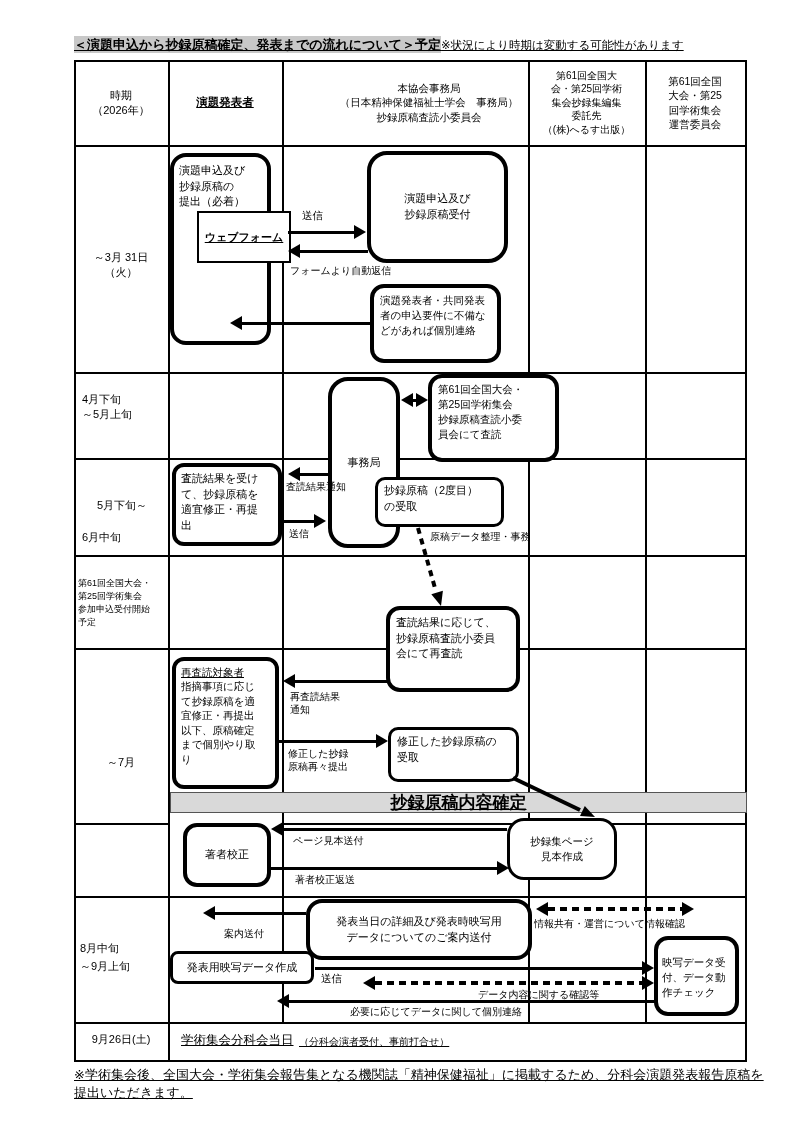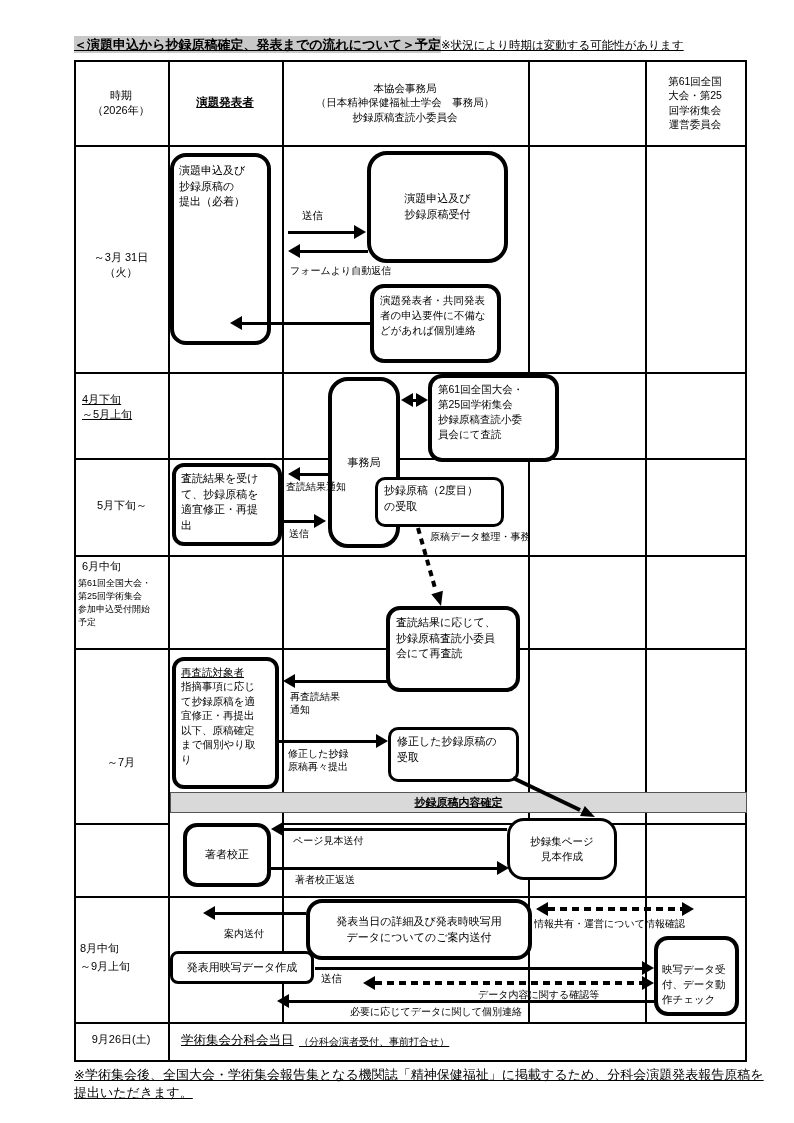--- a/index.html
+++ b/index.html
@@ -54,46 +54,52 @@
   <div class="vl" style="left:74px;top:60px;height:1002px;"></div>
   <div class="vl" style="left:168px;top:60px;height:1000px;"></div>
   <div class="vl" style="left:282px;top:60px;height:962px;"></div>
   <div class="vl" style="left:528px;top:60px;height:962px;"></div>
   <div class="vl" style="left:645px;top:60px;height:962px;"></div>
   <div class="vl" style="left:745px;top:60px;height:1002px;"></div>
 
   <div class="hdr pre" style="left:76px;top:60px;width:90px;height:85px;">時期
 （2026年）</div>
   <div class="hdr b u" style="left:170px;top:60px;width:110px;height:85px;font-size:11.5px;">演題発表者</div>
-  <div class="hdr pre" style="left:284px;top:60px;width:242px;height:85px;font-size:10.5px;">本協会事務局
+  <div class="hdr pre" style="left:284px;top:60px;width:242px;height:85px;font-size:10.5px;padding-left:24px;">本協会事務局
 （日本精神保健福祉士学会　事務局）
 抄録原稿査読小委員会</div>
+  <div class="hdr pre" style="left:530px;top:60px;width:113px;height:85px;font-size:10px;">第61回全国大
+会・第25回学術
+集会抄録集編集
+委託先
+（(株)へるす出版）</div>
   <div class="hdr pre" style="left:647px;top:60px;width:96px;height:85px;font-size:10.5px;">第61回全国
 大会・第25
 回学術集会
 運営委員会</div>
 
   <div class="per pre" style="left:76px;top:250px;width:90px;text-align:center;">～3月 31日
 （火）</div>
-  <div class="per pre" style="left:82px;top:392px;width:86px;text-decoration:underline;">4月下旬
+  <div class="per pre" style="left:82px;top:392px;width:86px;">4月下旬
 ～5月上旬</div>
   <div class="per" style="left:78px;top:498px;width:88px;text-align:center;">5月下旬～</div>
-  <div class="per" style="left:82px;top:559px;">6月中旬</div>
+  <div class="per" style="left:82px;top:530px;">6月中旬</div>
   <div class="per pre" style="left:78px;top:577px;width:90px;font-size:9px;line-height:1.45;">第61回全国大会・
 第25回学術集会
 参加申込受付開始
 予定</div>
   <div class="per" style="left:76px;top:755px;width:90px;text-align:center;">～7月</div>
   <div class="per pre" style="left:80px;top:940px;width:88px;line-height:1.6;">8月中旬
 ～9月上旬</div>
   <div class="per" style="left:76px;top:1032px;width:90px;text-align:center;">9月26日(土)</div>
 
   <div class="rbox pre" style="left:170px;top:153px;width:101px;height:192px;padding:6px 5px;">演題申込及び
 抄録原稿の
 提出（必着）</div>
+  <div class="abs center b" style="left:197px;top:211px;width:90px;height:48px;background:#fff;border:2px solid #000;z-index:4;font-size:11px;">ウェブフォーム</div>
   <div class="rbox center pre" style="left:367px;top:151px;width:141px;height:112px;border-radius:20px;">演題申込及び
 抄録原稿受付</div>
   <div class="lbl" style="left:302px;top:209px;font-size:10.5px;">送信</div>
   <div class="arr" style="left:288px;top:231px;width:67px;"></div>
   <div class="ah r" style="left:354px;top:225px;"></div>
   <div class="ah l" style="left:288px;top:244px;"></div>
   <div class="arr" style="left:300px;top:250px;width:68px;"></div>
   <div class="lbl" style="left:290px;top:265px;">フォームより自動返信</div>
   <div class="rbox pre" style="left:370px;top:284px;width:131px;height:79px;border-radius:14px;padding:5px 6px;font-size:10.5px;">演題発表者・共同発表
 者の申込要件に不備な
@@ -148,21 +154,21 @@
   <div class="ah r" style="left:376px;top:734px;"></div>
   <div class="lbl" style="left:288px;top:748px;">修正した抄録
 原稿再々提出</div>
   <div class="rbox pre med" style="left:388px;top:727px;width:131px;height:55px;padding:4px 6px;">修正した抄録原稿の
 受取</div>
   <svg style="left:505px;top:772px;" width="100" height="55">
     <line x1="8" y1="6" x2="75" y2="38" stroke="#000" stroke-width="4"></line>
     <polygon points="90,45 75,44 79.8,34" fill="#000"></polygon>
   </svg>
 
-  <div class="abs center b" style="left:170px;top:792px;width:577px;height:21px;background:#d9d9d9;border:1px solid #555;z-index:2;font-size:11px;box-sizing:border-box;">抄録原稿内容確定</div>
+  <div class="abs center b" style="left:170px;top:792px;width:577px;height:21px;background:#d9d9d9;border:1px solid #555;z-index:2;font-size:17px;box-sizing:border-box;">抄録原稿内容確定</div>
 
   <div class="rbox center" style="left:183px;top:823px;width:88px;height:64px;border-radius:14px;">著者校正</div>
   <div class="rbox center pre med" style="left:507px;top:818px;width:110px;height:62px;font-size:10.5px;border-radius:17px;">抄録集ページ
 見本作成</div>
   <div class="ah l" style="left:271px;top:822px;"></div>
   <div class="arr" style="left:283px;top:828px;width:224px;"></div>
   <div class="lbl" style="left:293px;top:835px;">ページ見本送付</div>
   <div class="arr" style="left:271px;top:867px;width:226px;"></div>
   <div class="ah r" style="left:497px;top:861px;"></div>
   <div class="lbl" style="left:295px;top:874px;">著者校正返送</div>
@@ -181,21 +187,21 @@
   <div class="arr" style="left:315px;top:967px;width:327px;"></div>
   <div class="ah r" style="left:642px;top:961px;"></div>
   <div class="lbl" style="left:321px;top:972px;font-size:10.5px;">送信</div>
   <div class="ah l" style="left:363px;top:976px;"></div>
   <div class="dash" style="left:375px;top:981px;width:267px;"></div>
   <div class="ah r" style="left:642px;top:976px;"></div>
   <div class="lbl" style="left:478px;top:989px;">データ内容に関する確認等</div>
   <div class="ah l" style="left:277px;top:994px;z-index:2;"></div>
   <div class="arr" style="left:289px;top:1000px;width:371px;z-index:2;"></div>
   <div class="lbl" style="left:350px;top:1006px;">必要に応じてデータに関して個別連絡</div>
-  <div class="rbox pre" style="left:654px;top:936px;width:85px;height:80px;border-radius:14px;padding:22px 4px;font-size:10.5px;">映写データ受
+  <div class="rbox pre" style="left:654px;top:936px;width:85px;height:80px;border-radius:14px;padding:15px 4px;font-size:10.5px;">映写データ受
 付、データ動
 作チェック</div>
 
   <div class="abs" style="left:181px;top:1032px;font-size:12.5px;z-index:2;">学術集会分科会当日</div>
   <div class="abs" style="left:299px;top:1035px;font-size:10px;z-index:2;">（分科会演者受付、事前打合せ）</div>
 
   <div class="abs" style="left:74px;top:1066px;width:690px;font-size:13px;z-index:2;">※学術集会後、全国大会・学術集会報告集となる機関誌「精神保健福祉」に掲載するため、分科会演題発表報告原稿を提出いただきます。</div>
 
 </div>
 

